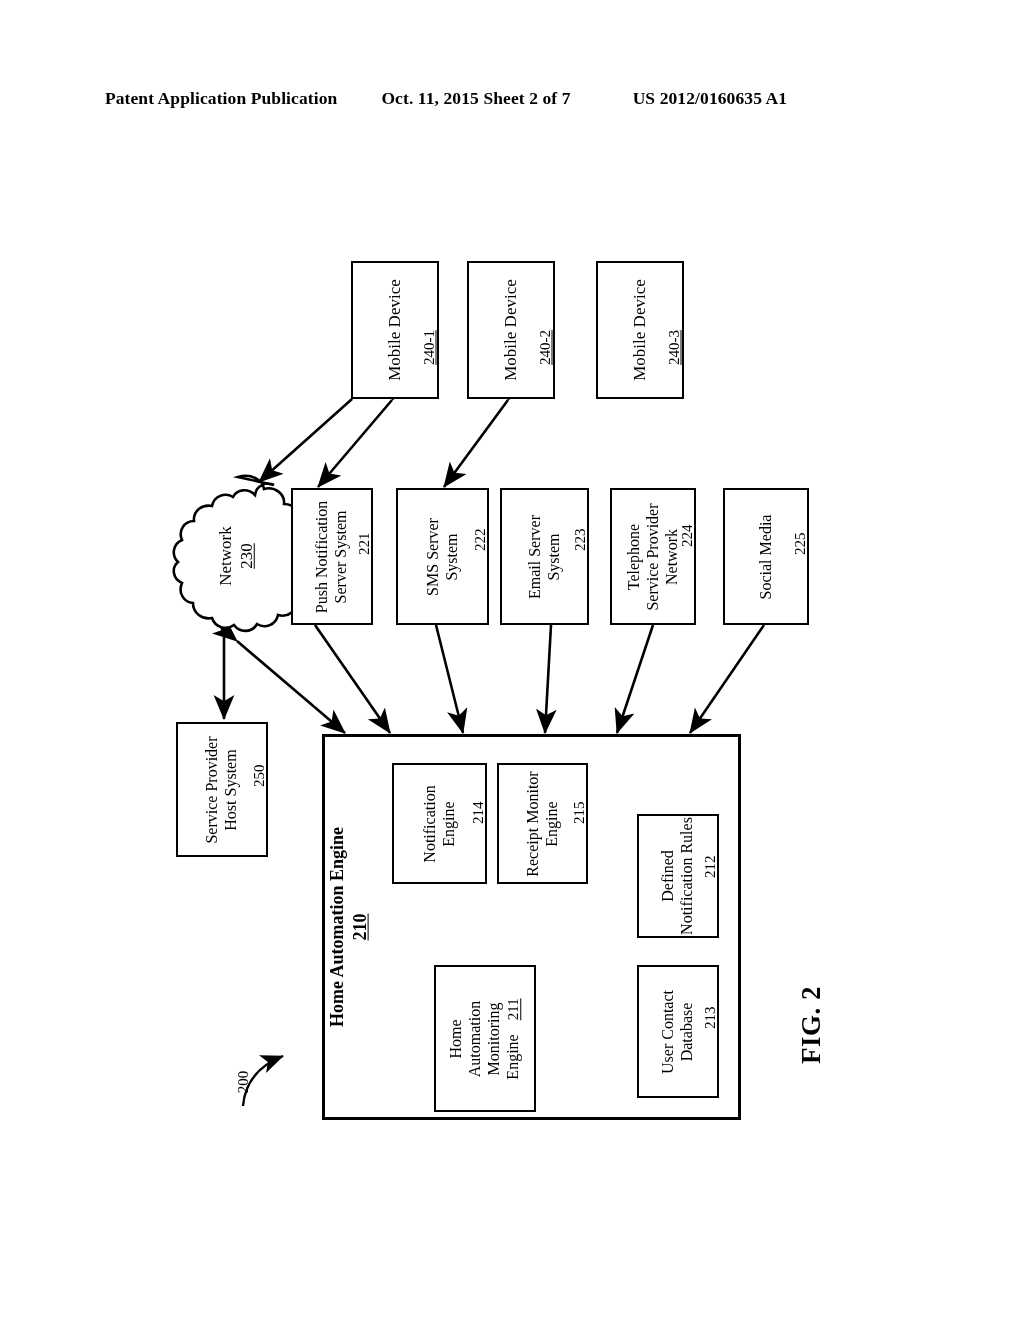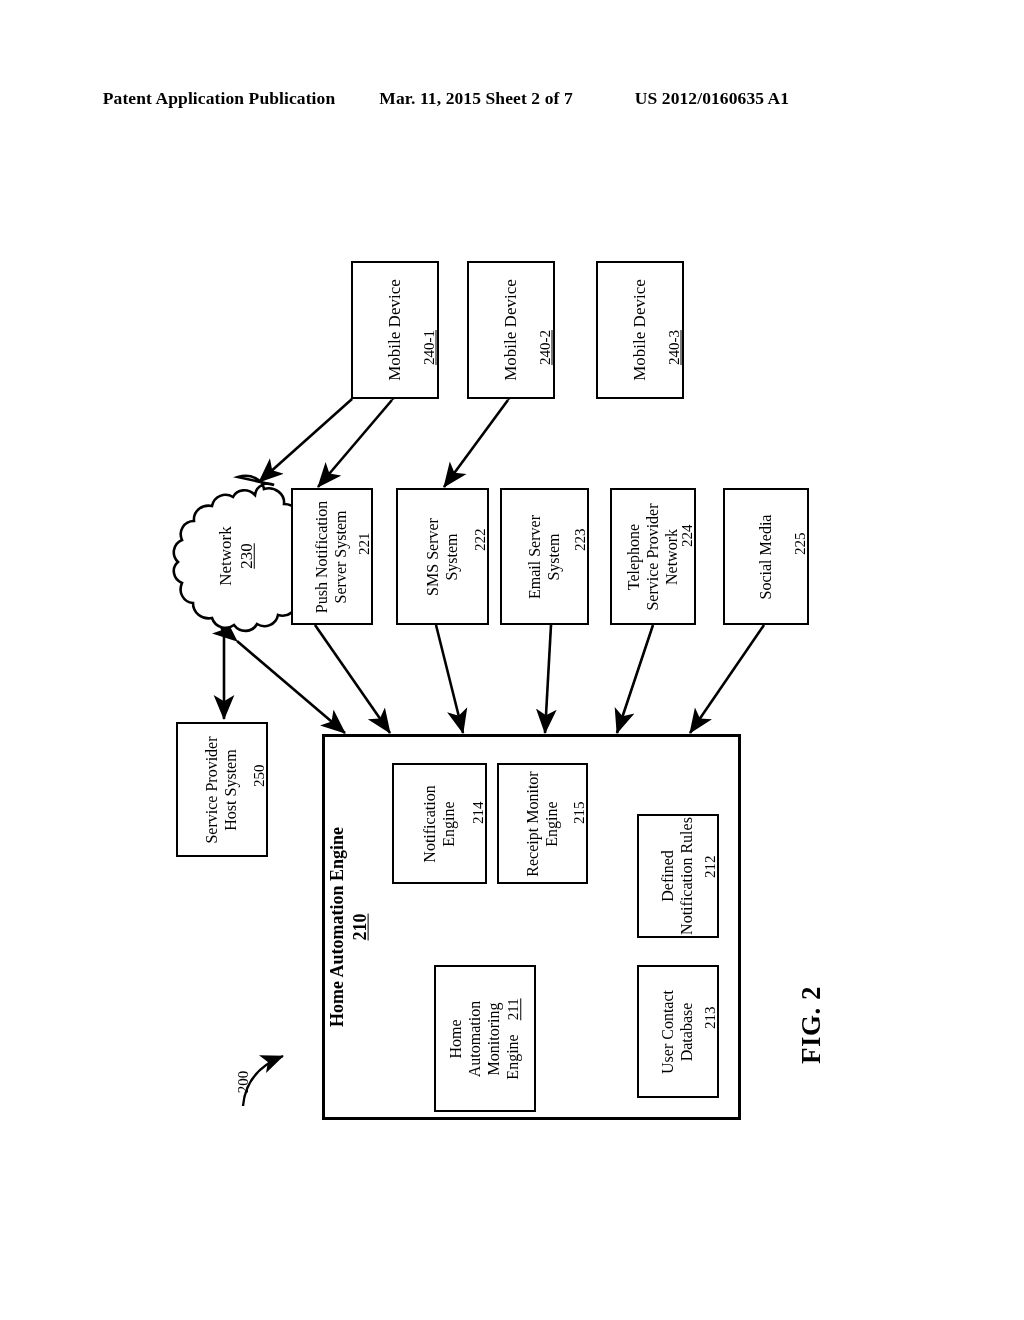--- a/index.html
+++ b/index.html
@@ -157,21 +157,21 @@
     transform: translate(-50%, -50%) rotate(-90deg);
   }
 </style>
 </head>
 <body>
 
 <div id="page">
 
   <div id="header">
     <span class="h-pub">Patent Application Publication</span>
-    <span class="h-date">Mar. 11, 2015  Sheet 2 of 7</span>
+    <span class="h-date">Oct. 11, 2015  Sheet 2 of 7</span>
     <span class="h-num">US 2012/0160635 A1</span>
   </div>
 
   <div id="figure">
 
     <svg id="wires" viewBox="0 0 1024 1320">
       <defs>
         <marker id="ah" markerWidth="11" markerHeight="11" refX="9.2" refY="4.2" orient="auto" markerUnits="strokeWidth">
           <path d="M0,0.2 L9.6,4.2 L0,8.2 L2.4,4.2 Z" fill="#000"></path>
         </marker>

